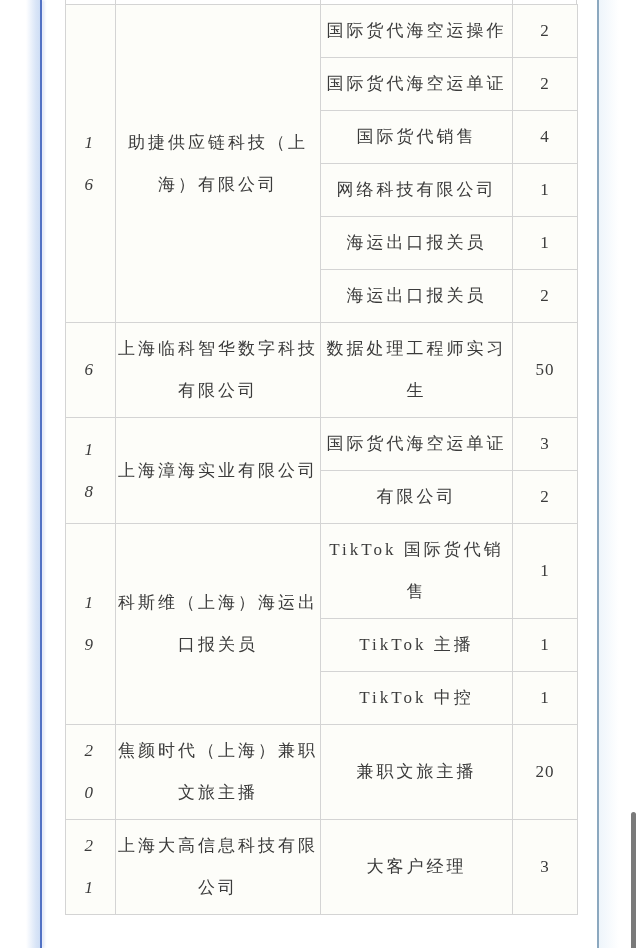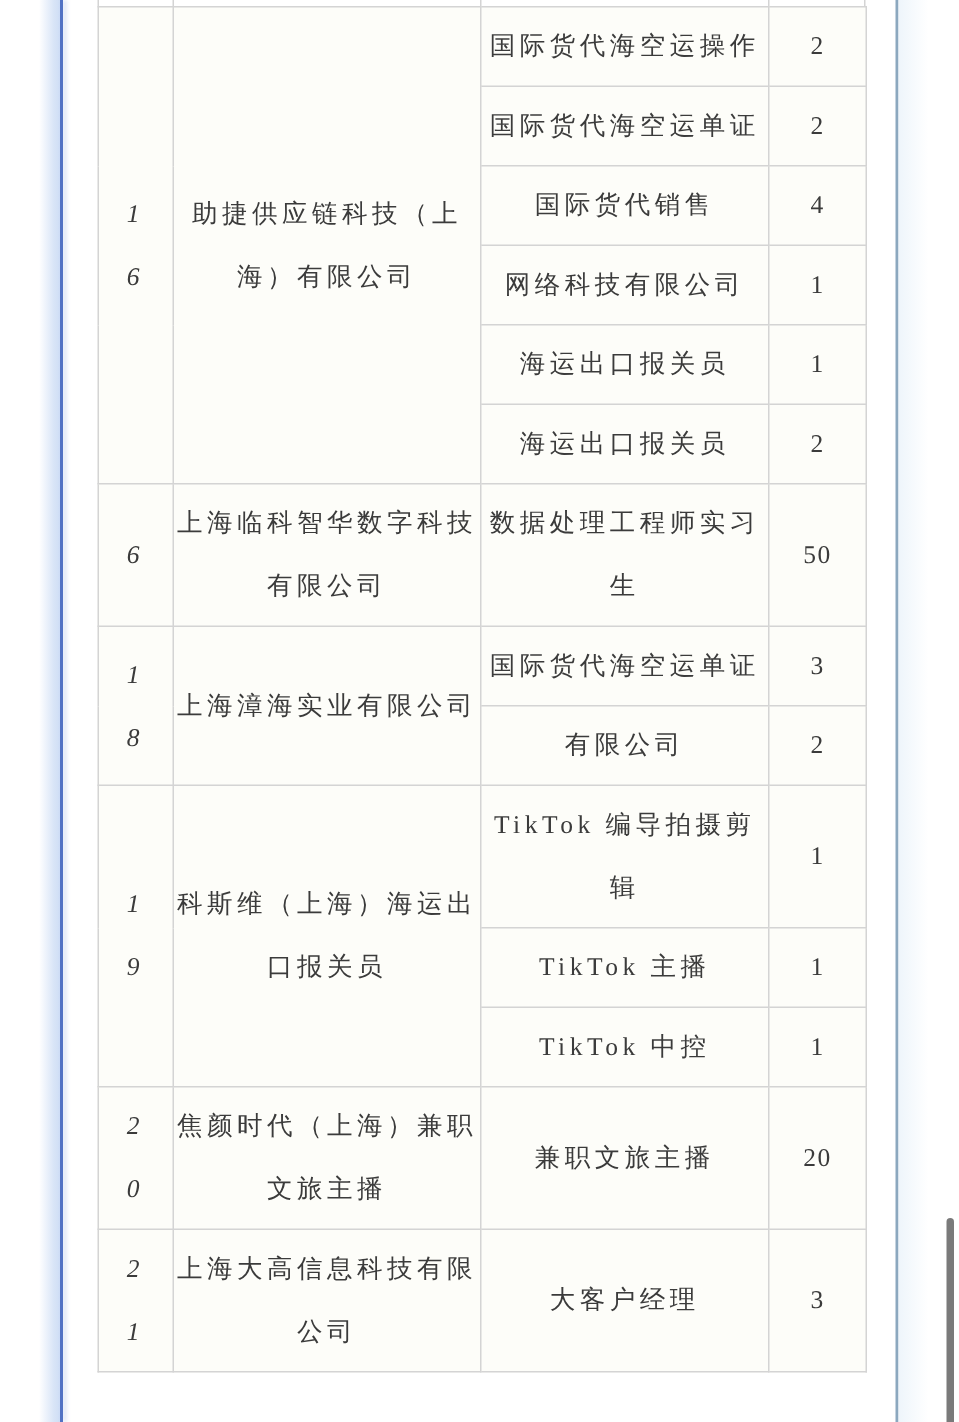--- a/index.html
+++ b/index.html
@@ -140,21 +140,21 @@
           <td class="pos-cell">国际货代海空运单证</td>
           <td class="count-cell">3</td>
         </tr>
         <tr>
           <td class="pos-cell">有限公司</td>
           <td class="count-cell">2</td>
         </tr>
         <tr>
           <td rowspan="3" class="no-cell"><span class="digits">19</span></td>
           <td rowspan="3" class="company-cell">科斯维（上海）海运出口报关员</td>
-          <td class="pos-cell">TikTok 编导拍摄剪辑</td>
+          <td class="pos-cell">TikTok 国际货代销售</td>
           <td class="count-cell">1</td>
         </tr>
         <tr>
           <td class="pos-cell">TikTok 主播</td>
           <td class="count-cell">1</td>
         </tr>
         <tr>
           <td class="pos-cell">TikTok 中控</td>
           <td class="count-cell">1</td>
         </tr>

